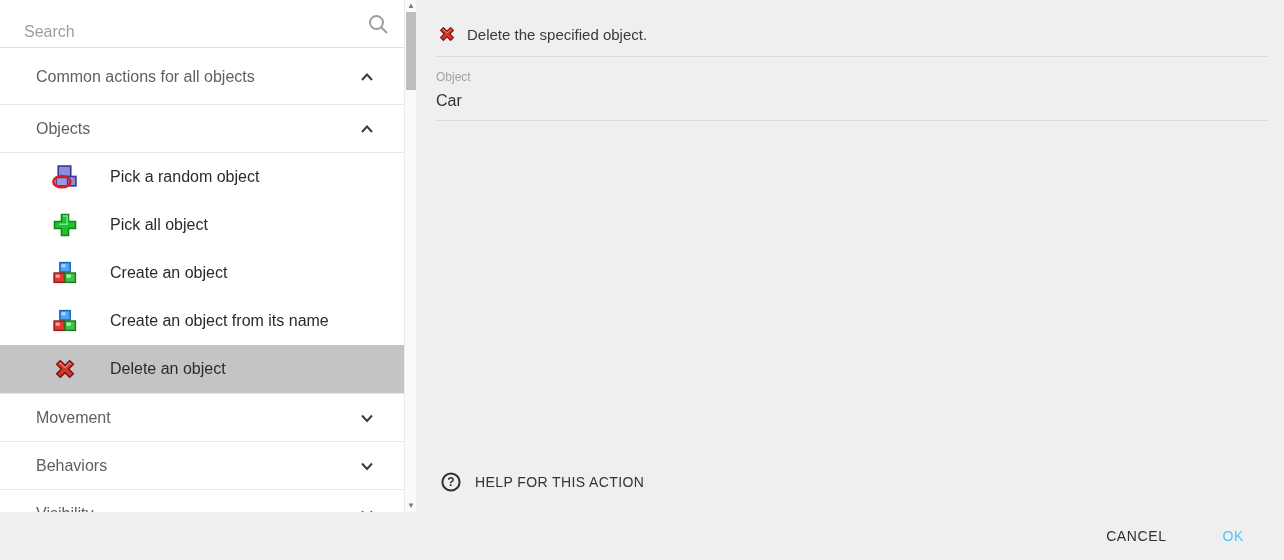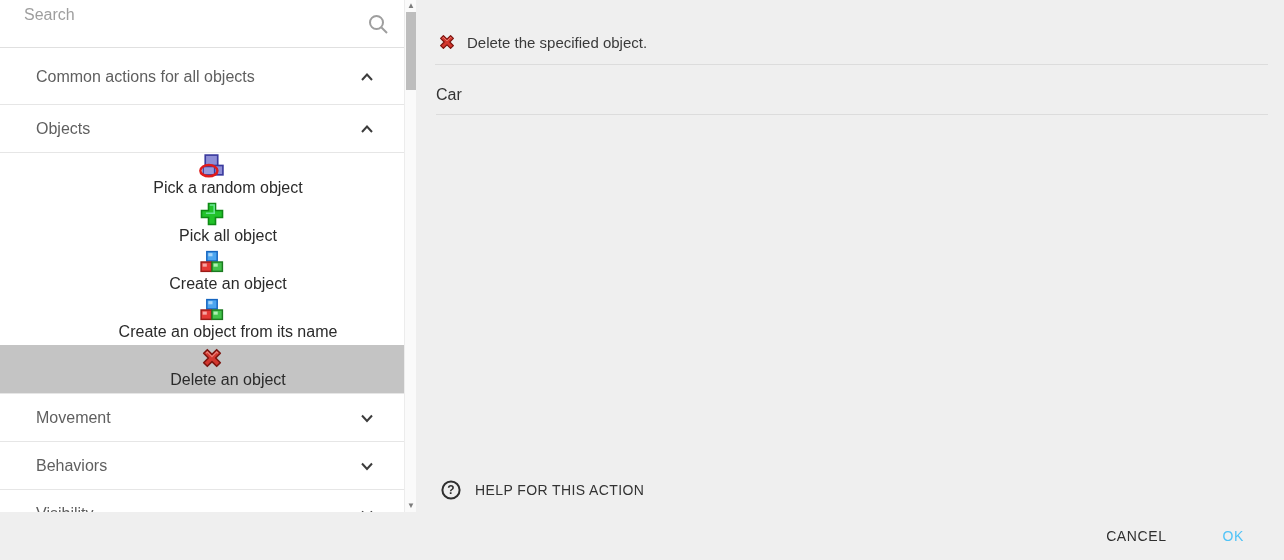--- a/index.html
+++ b/index.html
@@ -9,21 +9,21 @@
     background:#efefef; overflow:hidden;
   }
 
   
   .sidebar {
     position:absolute; left:0; top:0; width:416px; height:512px;
     background:#ffffff;
   }
   .search-row {
     position:relative; height:48px; border-bottom:1px solid #e0e0e0;
-    display:flex; align-items:flex-start;
+    display:flex; align-items:flex-end;
   }
   .search-input {
     border:none; outline:none; background:transparent;
     font-family:"Liberation Sans", sans-serif;
     font-size:16px; color:#333; padding-left:24px; width:340px; height:30px;
   }
   .search-input::placeholder { color:#9e9e9e; }
   .search-icon-box { position:absolute; right:28px; top:14px; width:20px; height:20px; }
 
   .list { position:absolute; top:49px; left:0; right:12px; bottom:0; overflow:hidden; }
@@ -32,21 +32,21 @@
     position:relative; height:48px; display:flex; align-items:center;
     padding-left:36px; padding-right:28px; background:#fff;
     border-bottom:1px solid #e6e6e6; cursor:pointer;
   }
   .group-row.tall { height:56px;align-items:center; }
   .group-label { font-size:16px; color:#5f5f5f; flex:1; }
   .chev { width:18px; height:18px; flex:0 0 auto; }
 
   .item-row {
     height:48px; display:flex; align-items:center; padding-left:52px;
-    background:#fff; cursor:pointer;flex-direction:column;
+    background:#fff; cursor:pointer;
   }
   .item-row.selected { background:#c4c4c4; }
   .item-row .item-icon { width:26px; height:26px; margin-right:32px; flex:0 0 auto; }
   .item-label { font-size:16px; color:#2b2b2b; }
   .items-block { border-bottom:1px solid #e6e6e6; }
 
   
   .scrollbar {
     position:absolute; right:0; top:0; width:12px; height:512px;
     background:#fafafa; border-left:1px solid #ececec;
@@ -57,21 +57,21 @@
     color:#7c7c7c; font-size:8px; line-height:8px;
   }
   .sb-up { top:0; }
   .sb-down { bottom:0; }
   .sb-thumb {
     position:absolute; left:1px; top:12px; width:10px; height:78px;
     background:#bdbdbd;
   }
 
   
-  .panel { position:absolute; left:416px; top:8px; right:0; height:512px; background:#efefef; }
+  .panel { position:absolute; left:416px; top:0; right:0; height:512px; background:#efefef; }
   .panel-header {
     position:absolute; left:21px; top:12px; right:16px; height:44px;
     display:flex; align-items:center;
   }
   .panel-header .hdr-icon { width:20px; height:20px; margin-right:10px; }
   .panel-title { font-size:15px; color:#3a3a3a; }
   .panel-divider { position:absolute; left:19px; right:16px; top:56px; height:1px; background:#dcdcdc; }
 
   .field { position:absolute; left:20px; right:16px; top:70px; }
   .field-label { font-size:12px; color:#a2a2a2; display:block; }
@@ -273,20 +273,21 @@
         <svg width="20" height="20" viewBox="0 0 25 25">
             <use href="#ic-red-x"></use>
           </svg>
       </span>
       <span class="panel-title">Delete the specified object.</span>
     </div>
 
     <div class="panel-divider"></div>
 
     <div class="field">
+      <label class="field-label">Object</label>
       <input class="field-input" type="text" value="Car" style="">
     </div>
 
     <button class="help-row">
       <span class="help-icon">
         <svg width="20" height="20" viewBox="0 0 20 20">
             <use href="#ic-help"></use>
           </svg>
       </span>
       <span class="help-label">HELP FOR THIS ACTION</span>

